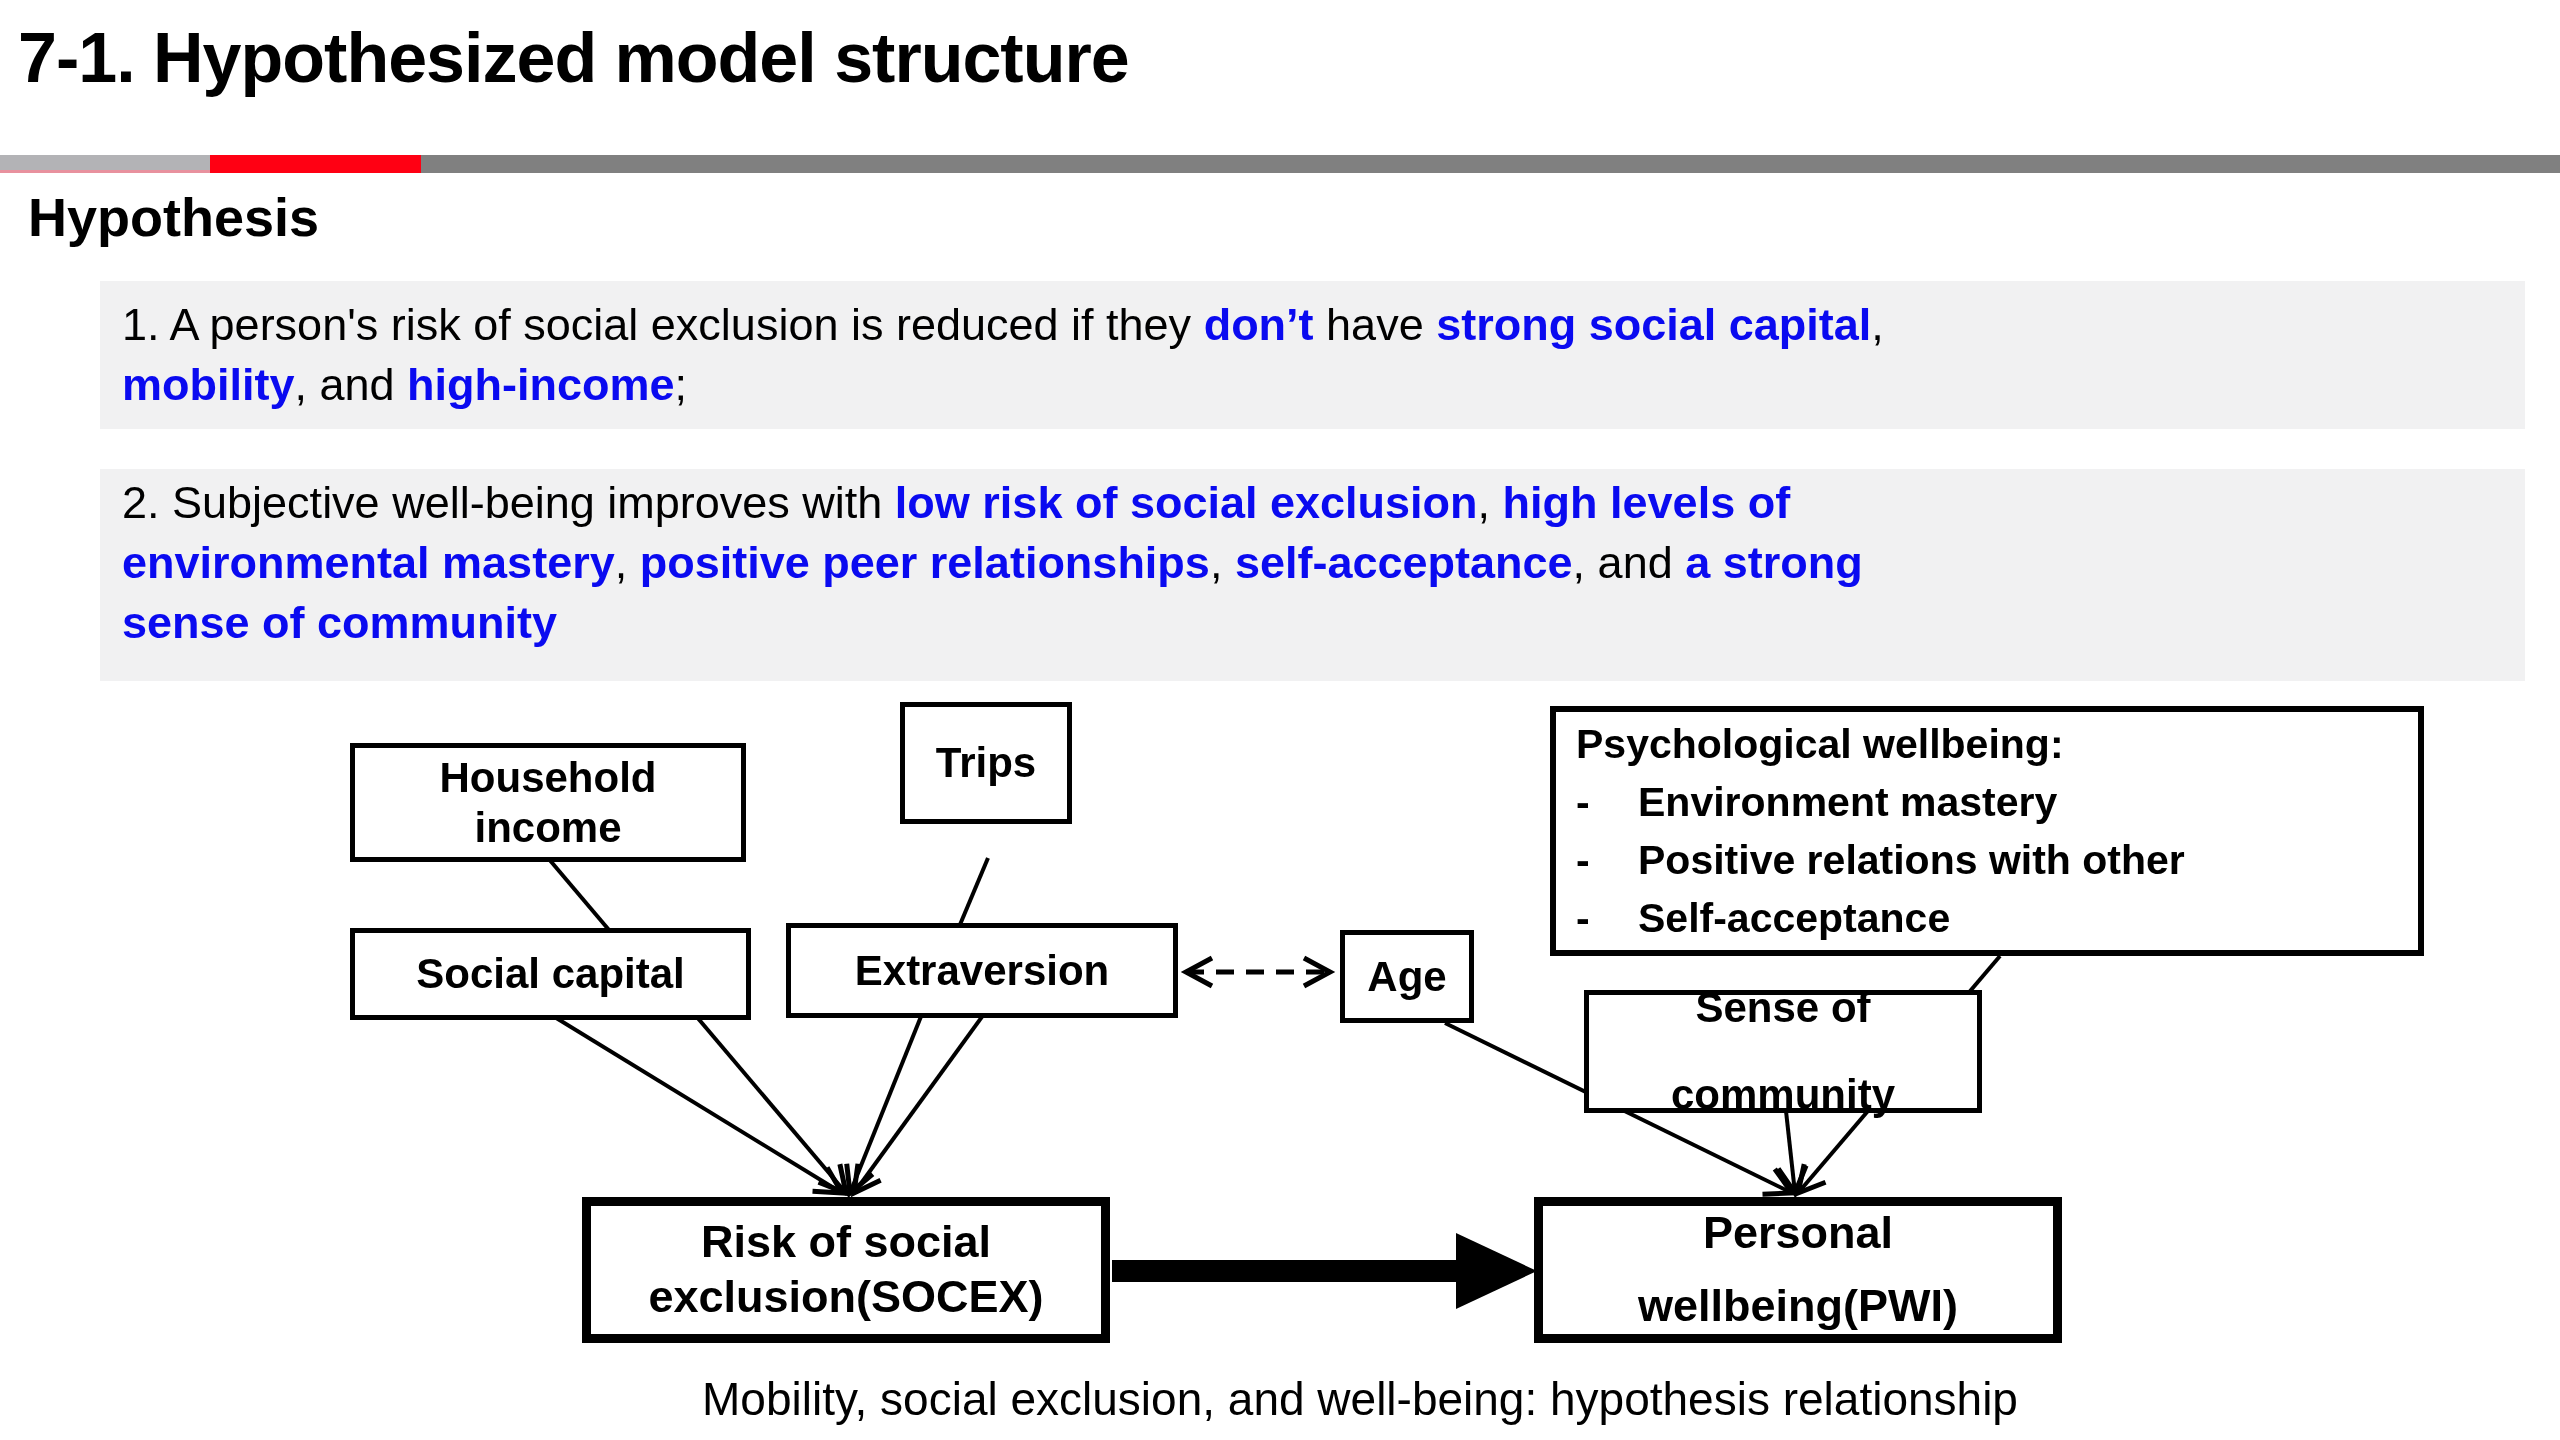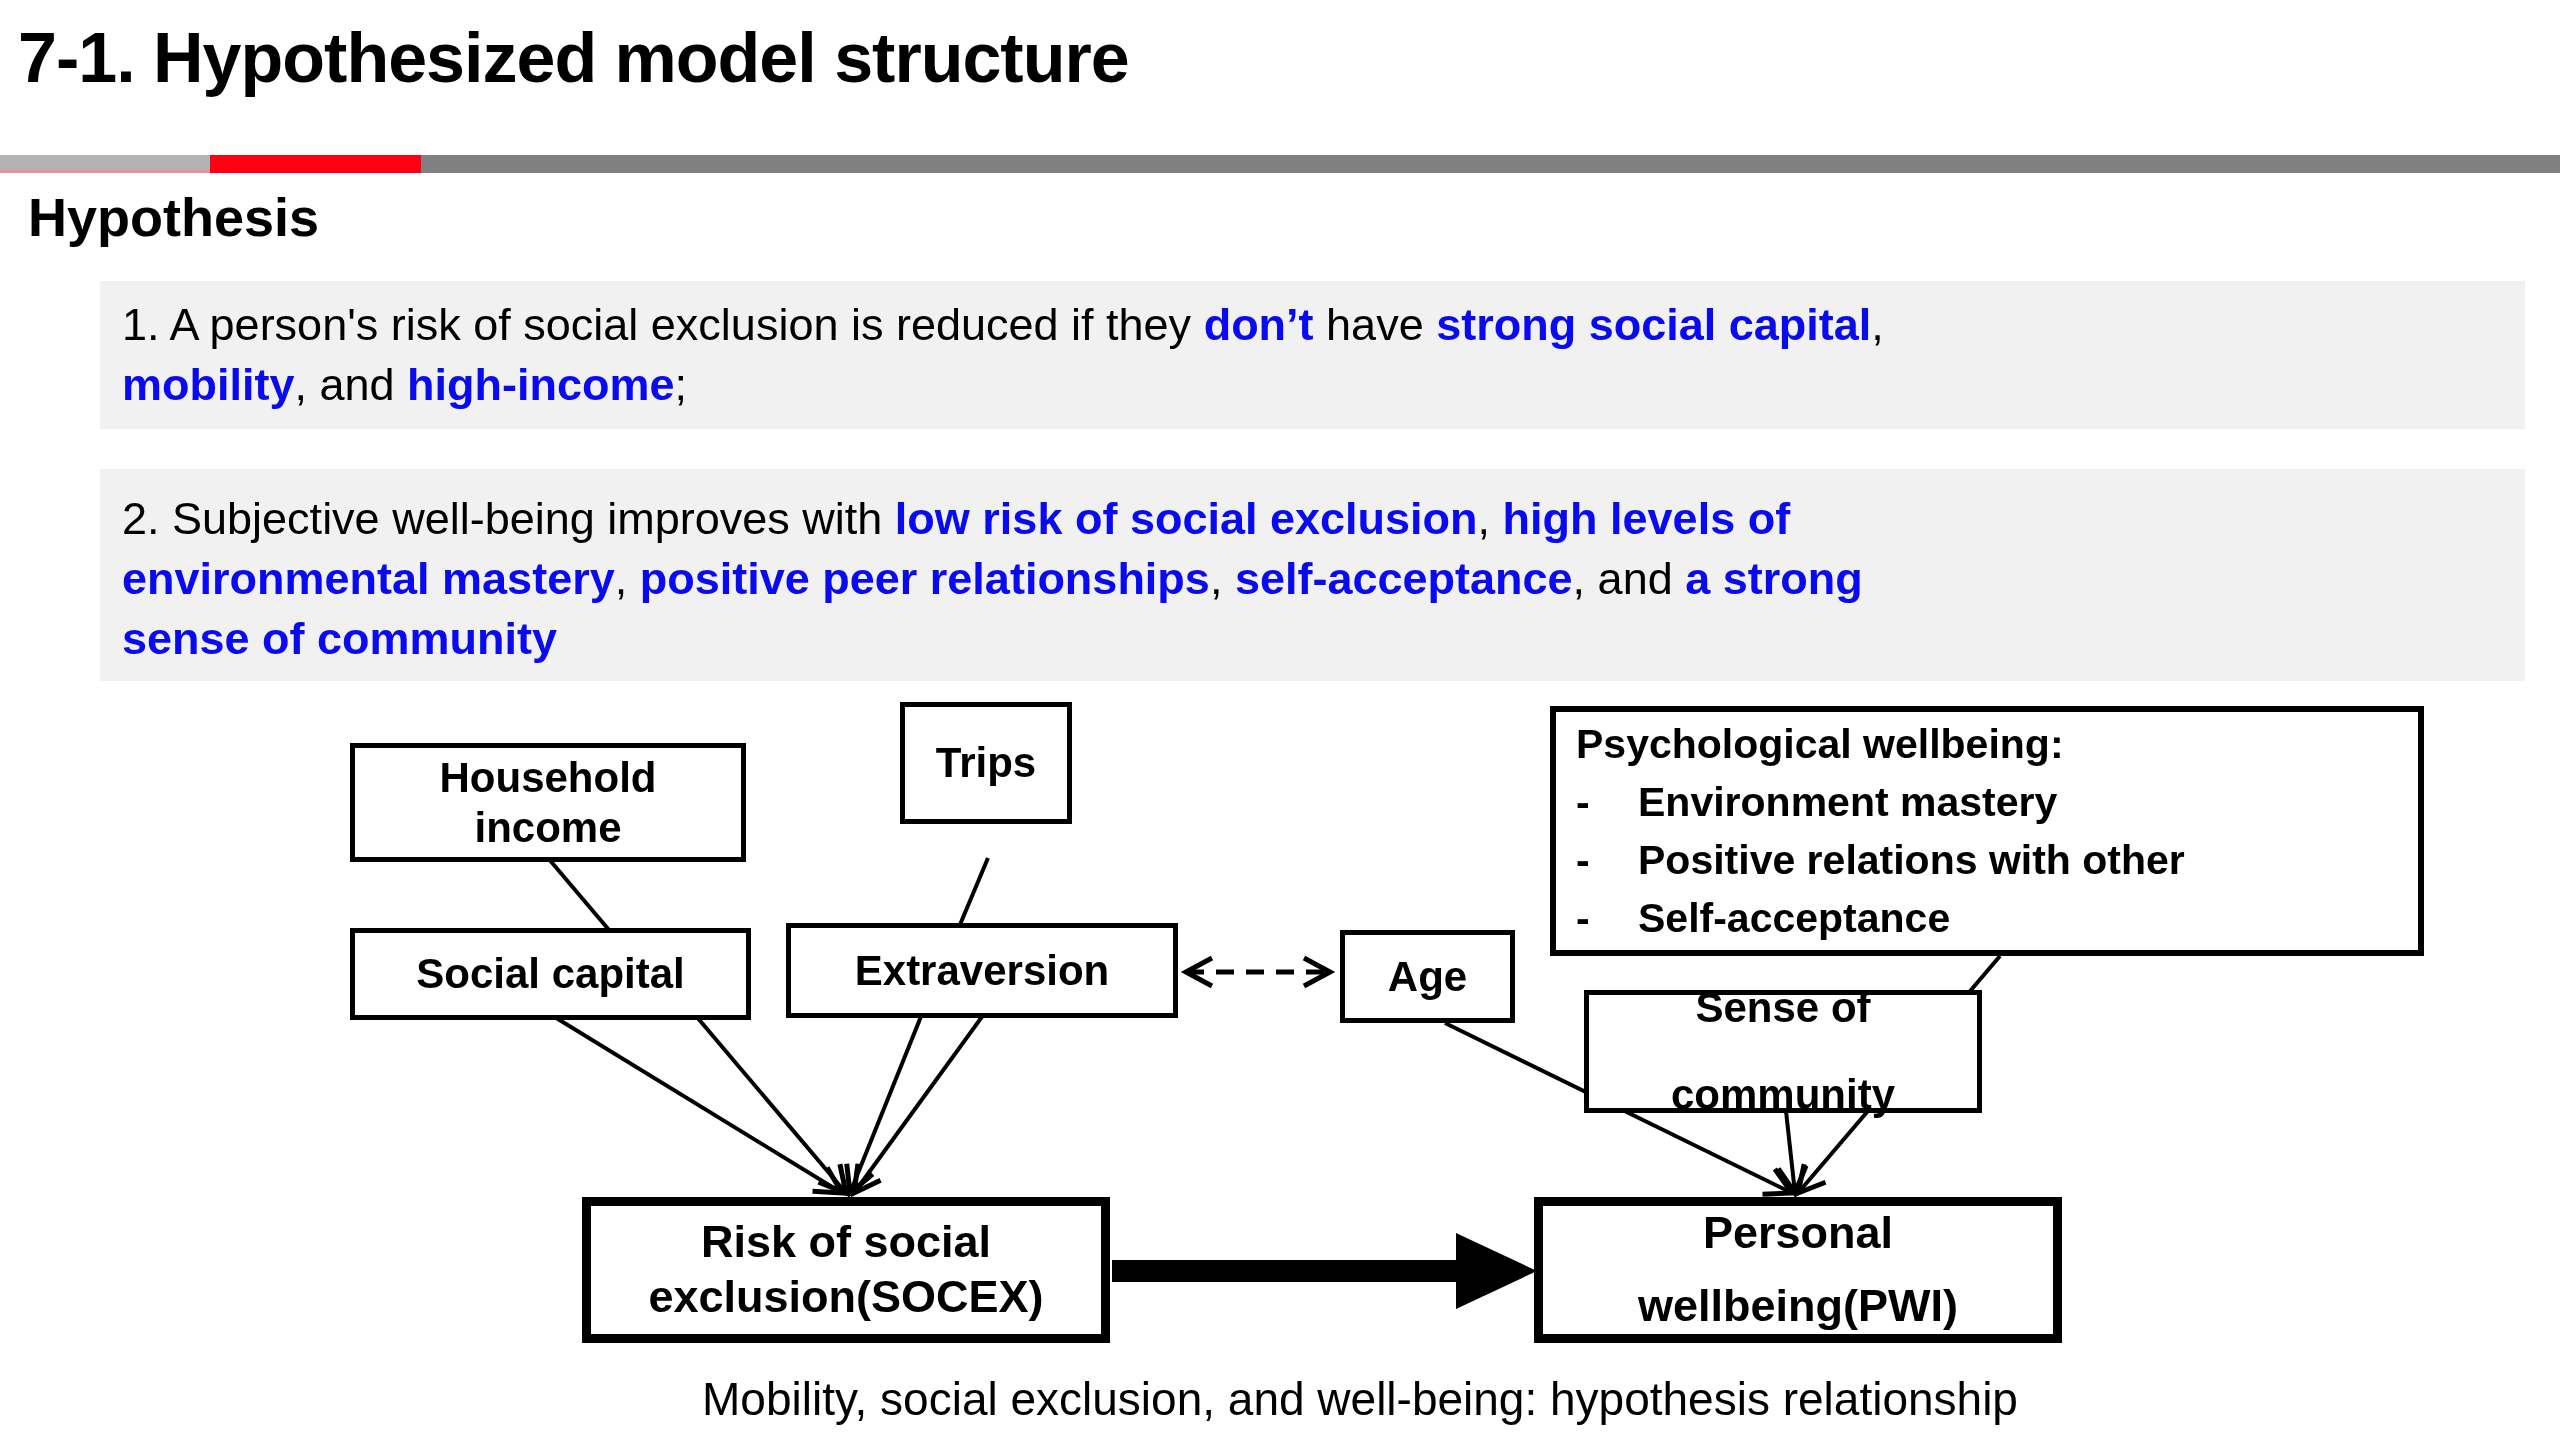--- a/index.html
+++ b/index.html
@@ -26,41 +26,41 @@
   .seg-red{left:210px;width:211px;background:var(--bar-red);}
   .seg-dark{left:421px;width:2139px;background:var(--bar-gray-dark);}
   .section-heading{
     position:absolute;left:28px;top:186px;font-size:54px;font-weight:bold;z-index:2;
   }
   .hyp-block{
     position:absolute;left:100px;width:2425px;background:var(--block-bg);
     box-sizing:border-box;padding:14px 0 0 22px;font-size:45px;line-height:60px;z-index:2;
   }
   #hyp1{top:281px;height:148px;}
-  #hyp2{top:469px;height:212px;padding-top:20px;}
+  #hyp2{top:469px;height:212px;padding-top:4px;}
   .h-line{white-space:nowrap;}
   .em{color:var(--em-blue);font-weight:bold;}
   .diagram-svg{position:absolute;left:0;top:0;z-index:1;}
   .dbox{
     position:absolute;background:#ffffff;border:5px solid #000;box-sizing:border-box;
     display:flex;flex-direction:column;align-items:center;justify-content:center;
     text-align:center;font-weight:bold;font-size:42px;line-height:1.18;z-index:2;
   }
   .dbox.heavy{border-width:9px;font-size:45px;line-height:1.22;}
   .dbox.psy{
     align-items:flex-start;justify-content:center;text-align:left;
     padding:8px 20px;font-size:41px;line-height:1.42;border-width:6px;
   }
   .psy-row{display:flex;}
   .psy-dash{width:62px;flex:none;}
   #box-hi{left:350px;top:743px;width:396px;height:119px;}
   #box-trips{left:900px;top:702px;width:172px;height:122px;}
   #box-sc{left:350px;top:928px;width:401px;height:92px;}
   #box-ex{left:786px;top:923px;width:392px;height:95px;}
-  #box-age{left:1340px;top:930px;width:175px;height:93px;}
+  #box-age{left:1340px;top:930px;width:134px;height:93px;}
   #box-psy{left:1550px;top:706px;width:874px;height:250px;}
   #box-sen{left:1584px;top:990px;width:398px;height:123px;gap:37px;}
   #box-socex{left:582px;top:1197px;width:528px;height:146px;}
   #box-pwi{left:1534px;top:1197px;width:528px;height:146px;justify-content:space-between;}
   .caption{
     position:absolute;left:380px;top:1372px;width:1960px;text-align:center;
     font-size:46px;font-weight:normal;z-index:2;white-space:nowrap;
   }
 </style>
 </head>

